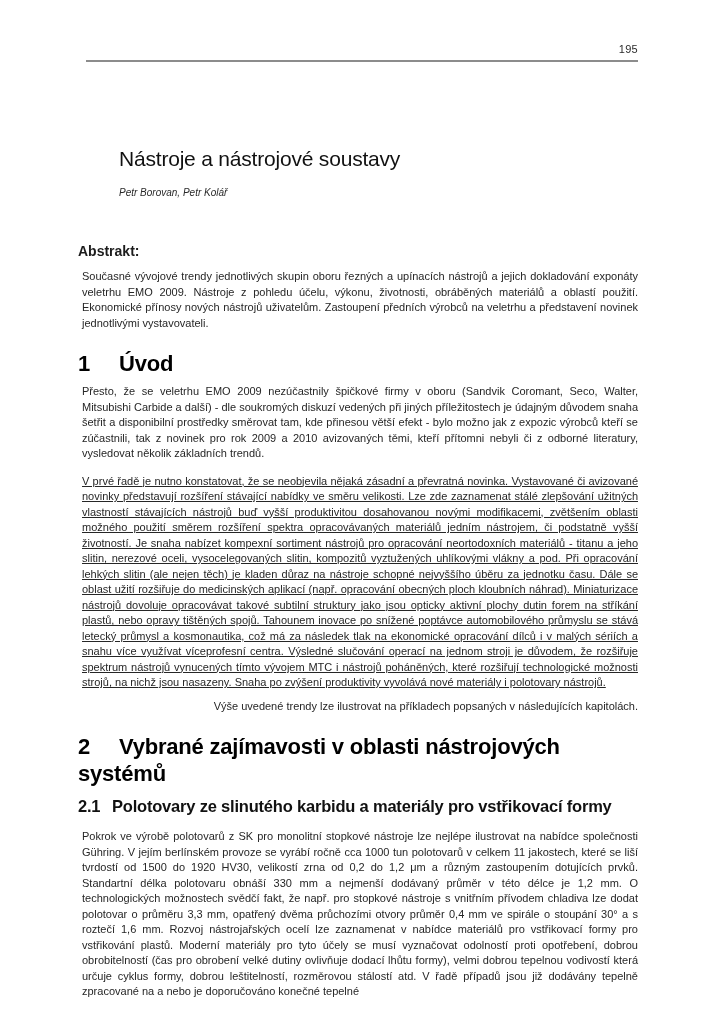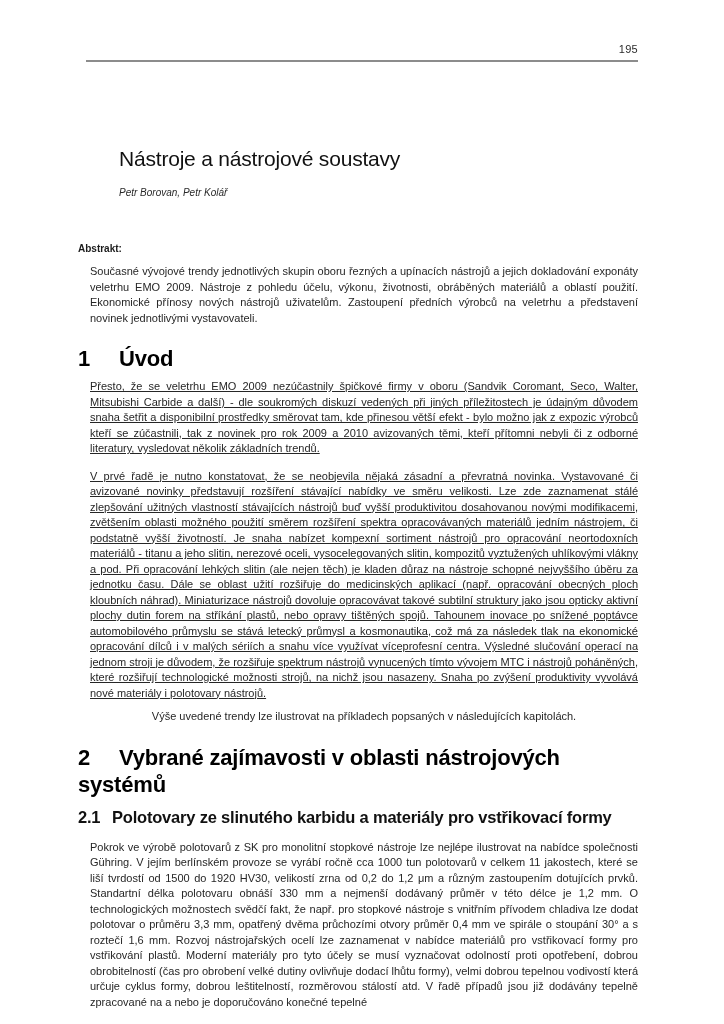--- a/index.html
+++ b/index.html
@@ -47,33 +47,33 @@
     letter-spacing: -0.2px;
   }
   .authors {
     margin: 15px 0 0 41px;
     font-size: 10px;
     font-style: italic;
     color: #2a2a2a;
   }
   .abstract-label {
     margin: 45px 0 10px 0;
-    font-size: 10px;
+    font-size: 14px;
     font-weight: bold;
     color: #1c1c1c;
   }
   .body-par {
-    margin: 9px 0 0 12px;
+    margin: 9px 0 0 4px;
     font-size: 11px;
     line-height: 15.5px;
     text-align: justify;
     color: #262626;
   }
   .single-line {
-    text-align: center;
+    text-align: right;
   }
   .h-sec {
     margin: 18px 0 0 0;
     font-size: 22px;
     line-height: 27px;
     font-weight: bold;
     color: #000000;
     letter-spacing: -0.2px;
   }
   .h-sec .sec-num {
@@ -85,21 +85,21 @@
     font-size: 16.5px;
     line-height: 21px;
     font-weight: bold;
     color: #111111;
     letter-spacing: -0.2px;
   }
   .h-subsec .subsec-num {
     display: inline-block;
     min-width: 34px;
   }
-  .mt-par1 { margin-top: 7px; text-decoration: underline; }
+  .mt-par1 { margin-top: 7px; }
   .mt-par2 { margin-top: 12px; text-decoration: underline; }
   .mt-single { margin-top: 8px; }
   .mt-h2 { margin-top: 19px; }
   .mt-lastpar { margin-top: 12px; }
 </style>
 </head>
 <body>
 
 <div class="page">
 

